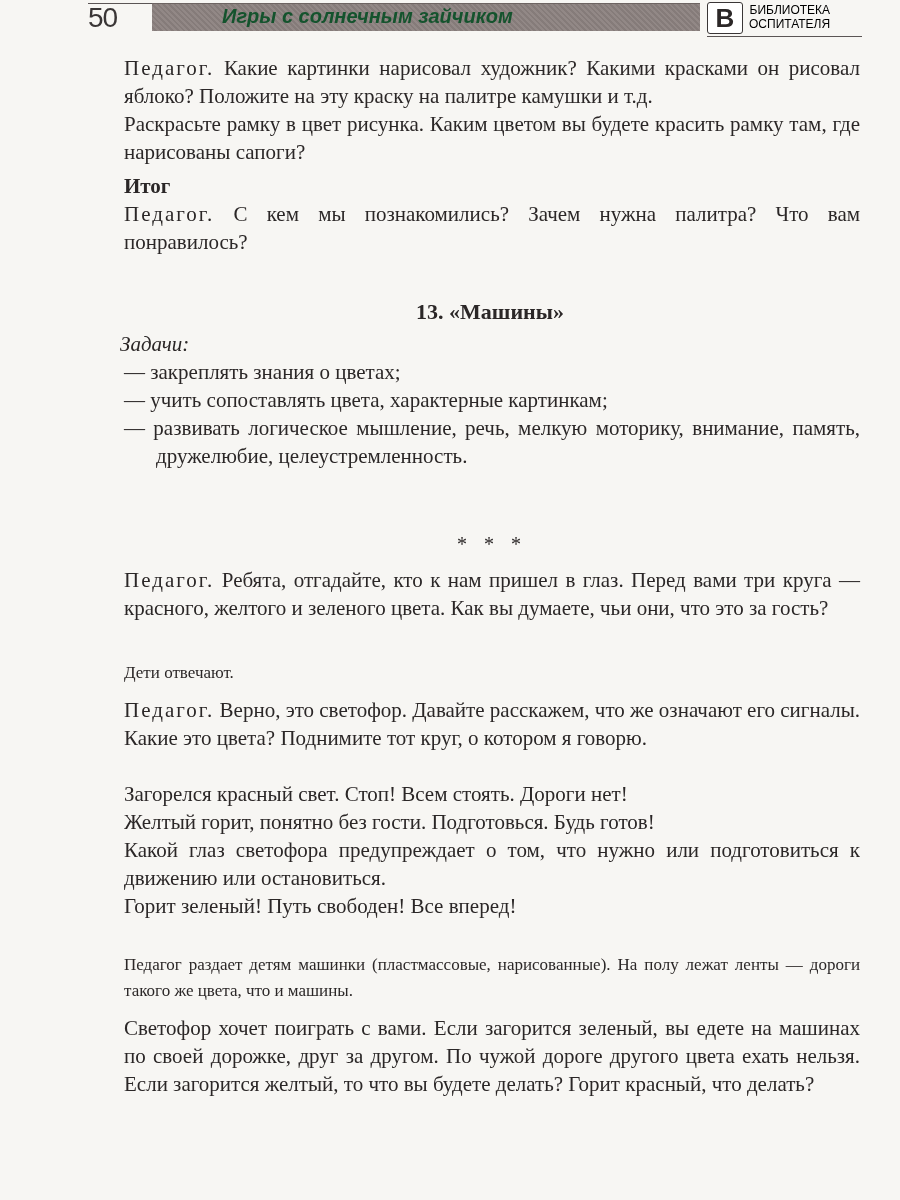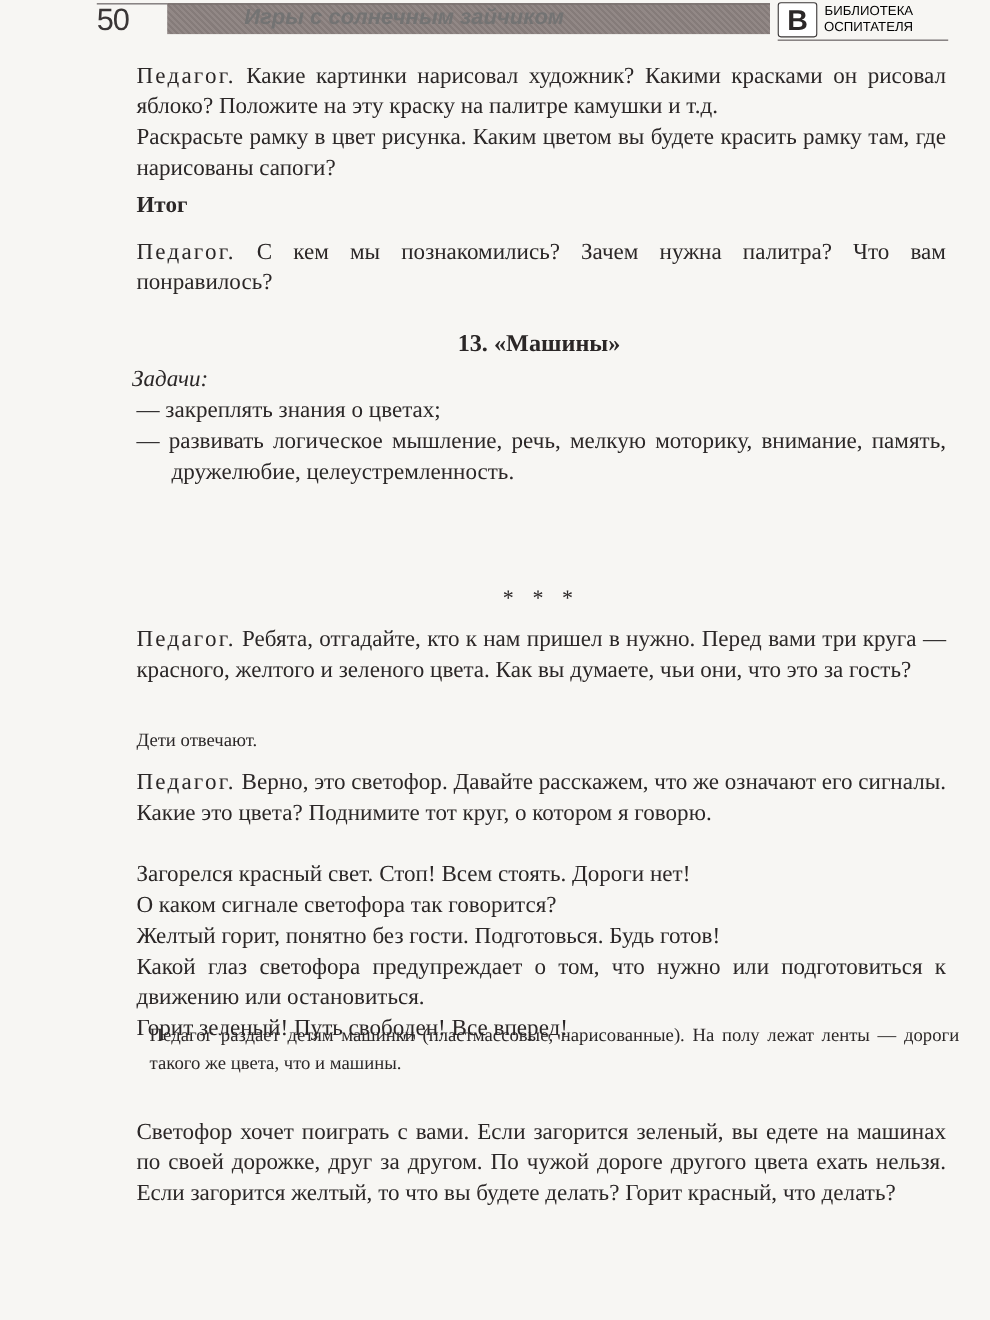--- a/index.html
+++ b/index.html
@@ -21,21 +21,21 @@
     .title-band {
       position: absolute; left: 152px; top: 3px; width: 548px; height: 27px;
       background: #8c8280;
       background-image: repeating-linear-gradient(45deg, rgba(255,255,255,0.05) 0 2px, rgba(0,0,0,0.05) 2px 4px);
       border-top: 1px solid #6d6462;
     }
     .title-text {
       position: absolute; left: 222px; top: 3px; width: 420px;
       font-family: "Liberation Sans", sans-serif;
       font-style: italic; font-weight: bold;
-      font-size: 20px; color: #737373; line-height: 27px;
+      font-size: 20px; color: #14532d; line-height: 27px;
     }
     .top-rule {
       position: absolute; left: 88px; top: 3px; width: 64px; height: 1px; background: #5b5555;
     }
     .logo {
       position: absolute; left: 707px; top: 2px; width: 155px; height: 34px;
       border-bottom: 1px solid #5b5555;
     }
     .logo-box {
       position: absolute; left: 0; top: 0; width: 34px; height: 30px;
@@ -88,52 +88,52 @@
   <div class="abs" style="top:6px;">
     <p style="text-indent:0;"><span class="spaced">Педагог.</span><span> Какие картинки нарисовал художник? Какими красками он рисовал яблоко? Положите на эту краску на палитре камушки и т.д.</span></p>
   </div>
   <div class="abs" style="top:62px;">
     <p>Раскрасьте рамку в цвет рисунка. Каким цветом вы будете красить рамку там, где нарисованы сапоги?</p>
   </div>
 
   <div class="abs" style="top:124px;">
     <p class="heading-bold">Итог</p>
   </div>
-  <div class="abs" style="top:152px;margin-top:14px;">
+  <div class="abs" style="top:152px;">
     <p><span class="spaced">Педагог.</span><span> С кем мы познакомились? Зачем нужна палитра? Что вам понравилось?</span></p>
   </div>
 
   <div class="abs" style="top:238px;">
     <p class="section-title">13. «Машины»</p>
   </div>
 
   <div class="abs" style="top:282px;">
     <p class="italic" style="margin-left:-4px;">Задачи:</p>
     <p class="dash-item">— закреплять знания о цветах;</p>
+    <p class="dash-item">— учить сопоставлять цвета, характерные картинкам;</p>
     <p class="dash-item">— развивать логическое мышление, речь, мелкую моторику, внимание, память, дружелюбие, целеустремленность.</p>
   </div>
   <div class="abs" style="top:482px;">
     <p class="stars">* * *</p>
   </div>
 
   <div class="abs" style="top:518px;">
-    <p><span class="spaced">Педагог.</span><span> Ребята, отгадайте, кто к нам пришел в нужно. Перед вами три круга — красного, желтого и зеленого цвета. Как вы думаете, чьи они, что это за гость?</span></p>
+    <p><span class="spaced">Педагог.</span><span> Ребята, отгадайте, кто к нам пришел в глаз. Перед вами три круга — красного, желтого и зеленого цвета. Как вы думаете, чьи они, что это за гость?</span></p>
   </div>
   <div class="abs" style="top:612px;">
     <p class="small">Дети отвечают.</p>
   </div>
   <div class="abs" style="top:648px;">
     <p><span class="spaced">Педагог.</span><span> Верно, это светофор. Давайте расскажем, что же означают его сигналы. Какие это цвета? Поднимите тот круг, о котором я говорю.</span></p>
   </div>
   <div class="abs" style="top:732px;">
     <p>Загорелся красный свет. Стоп! Всем стоять. Дороги нет!</p>
-    <p>О каком сигнале светофора так говорится?</p>
     <p>Желтый горит, понятно без гости. Подготовься. Будь готов!</p>
     <p>Какой глаз светофора предупреждает о том, что нужно или подготовиться к движению или остановиться.</p>
     <p>Горит зеленый! Путь свободен! Все вперед!</p>
   </div>
-  <div class="abs" style="top:880px;margin-left:12px;">
+  <div class="abs" style="top:904px;">
     <p class="small">Педагог раздает детям машинки (пластмассовые, нарисованные). На полу лежат ленты — дороги такого же цвета, что и машины.</p>
   </div>
   <div class="abs" style="top:966px;">
     <p>Светофор хочет поиграть с вами. Если загорится зеленый, вы едете на машинах по своей дорожке, друг за другом. По чужой дороге другого цвета ехать нельзя. Если загорится желтый, то что вы будете делать? Горит красный, что делать?</p>
   </div>
 </div>
 
 </body></html>

